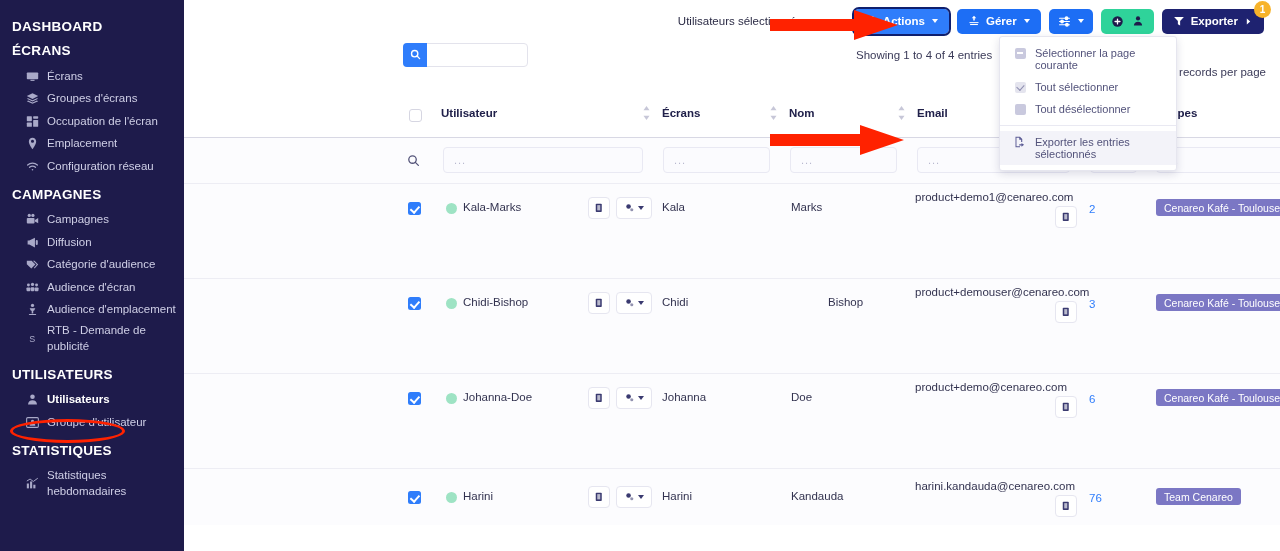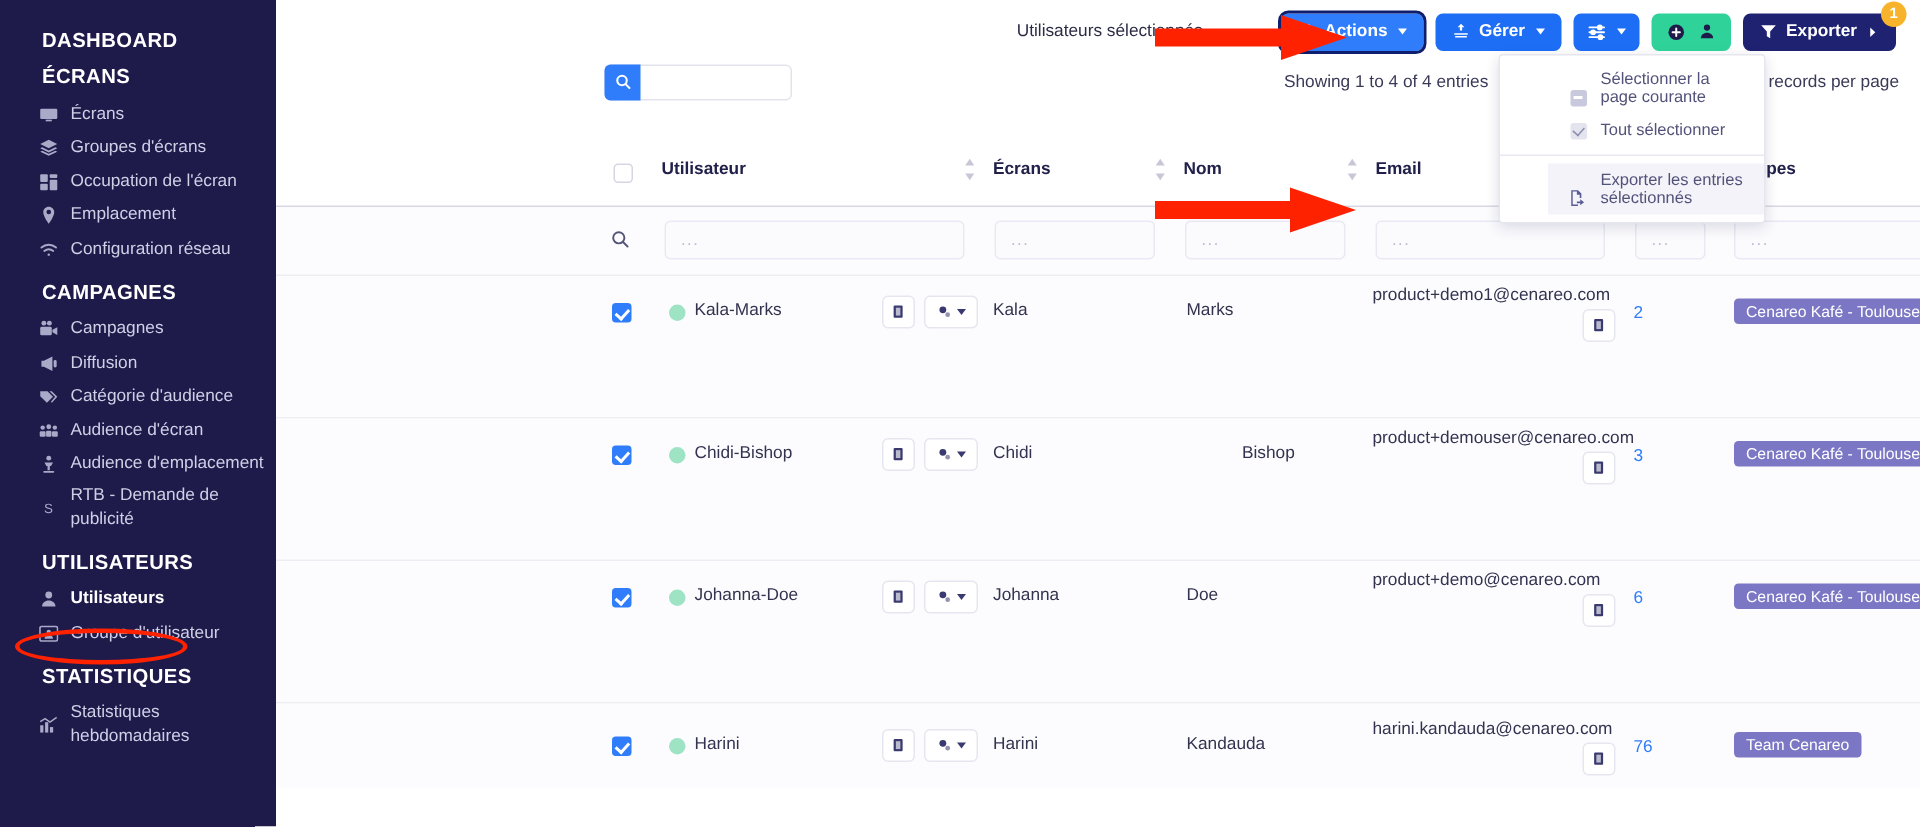--- a/index.html
+++ b/index.html
@@ -16,21 +16,21 @@
     width: 184px; height: 551px;
     background: #1e1b4b;
     color: #ffffff;
     padding-top: 14px;
     flex: 0 0 184px;
     position: relative;
     overflow: hidden;
   }
   .sb-section {
     font-size: 13.5px; font-weight: bold; letter-spacing: 0.3px;
-    color: #ffffff; padding: 0 0 0 12px; margin: 9px 0 7px 16px;
+    color: #ffffff; padding: 0 0 0 12px; margin: 9px 0 7px 0;
   }
   .sb-section.first { margin-top: 5px; }
   .sb-item {
     display: flex; align-items: center; gap: 8px;
     padding: 3.5px 0 3.5px 26px;
     font-size: 11.5px; color: #cfcfe6;
     line-height: 1.35;
   }
   .sb-item .sb-ico {
     width: 13px; height: 13px; flex: 0 0 13px;
@@ -101,25 +101,24 @@
     position: absolute; top: 36px; left: 815px;
     width: 178px;
     background: #ffffff;
     border: 1px solid #e6e6ef;
     border-radius: 3px;
     box-shadow: 0 3px 9px rgba(30,27,75,0.14);
     padding: 5px 0;
     z-index: 40;
   }
   .dd-item {
-    display: flex; align-items: flex-end; gap: 9px;
+    display: flex; align-items: flex-start; gap: 9px;
     padding: 5px 10px 5px 14px;
     font-size: 11px; color: #52527a;
     cursor: pointer;
-    margin-left: 32px;
   }
   .dd-item.hl { background: #f3f3f9; }
   .dd-sep { height: 1px; background: #e9e9f2; margin: 5px 0; }
   .dd-ico {
     width: 12px; height: 12px; flex: 0 0 12px;
     display: inline-flex; align-items: center; justify-content: center;
   }
   .sq { width: 11px; height: 11px; border-radius: 2px; background: #c9c9de; display:inline-block; position: relative;}
   .sq.dash::after {
     content:""; position:absolute; left:2.5px; top:4.5px; width:6px; height:2px; background:#fff;
@@ -143,21 +142,21 @@
   .searchbox .sbtn {
     width: 24px; height: 24px; margin: -1px 0 0 -1px;
     background: #2f7dfb; border-radius: 4px 0 0 4px;
     display: flex; align-items: center; justify-content: center;
   }
   .showing {
     position: absolute; left: 672px; top: 7px;
     font-size: 11.5px; color: #3a3a58;
   }
   .perpage {
-    position: absolute; right: 14px; top: 2px;
+    position: absolute; right: 14px; top: 19px;
     display: flex; align-items: center; gap: 13px; justify-content: center;
   }
   .selbox {
     width: 48px; height: 22px;
     border: 1px solid #e3e3ec; border-radius: 4px;
     background: #fff;
     display: flex; align-items: center; justify-content: space-between;
     padding: 0 5px 0 9px;
     font-size: 11px; color: #3a3a58;
   }
@@ -668,20 +667,26 @@
             <span class="sq dash"></span>
           </span>
           <span>Sélectionner la page courante</span>
         </div>
         <div class="dd-item">
           <span class="dd-ico">
             <span class="sq check"></span>
           </span>
           <span>Tout sélectionner</span>
         </div>
+        <div class="dd-item">
+          <span class="dd-ico">
+            <span class="sq"></span>
+          </span>
+          <span>Tout désélectionner</span>
+        </div>
         <div class="dd-sep"></div>
         <div class="dd-item hl">
           <span class="dd-ico">
             <svg width="12" height="12" viewBox="0 0 16 16" fill="#5b5b95">
               <path d="M2 1h6l3 3v4H9.5V5H7V2.2H3.3v11.6H8V15H2z"></path>
               <path d="M10 9.2V11h-3v1.6h3v1.8l3.4-2.6z"></path>
             </svg>
           </span>
           <span>Exporter les entries sélectionnés</span>
         </div>

